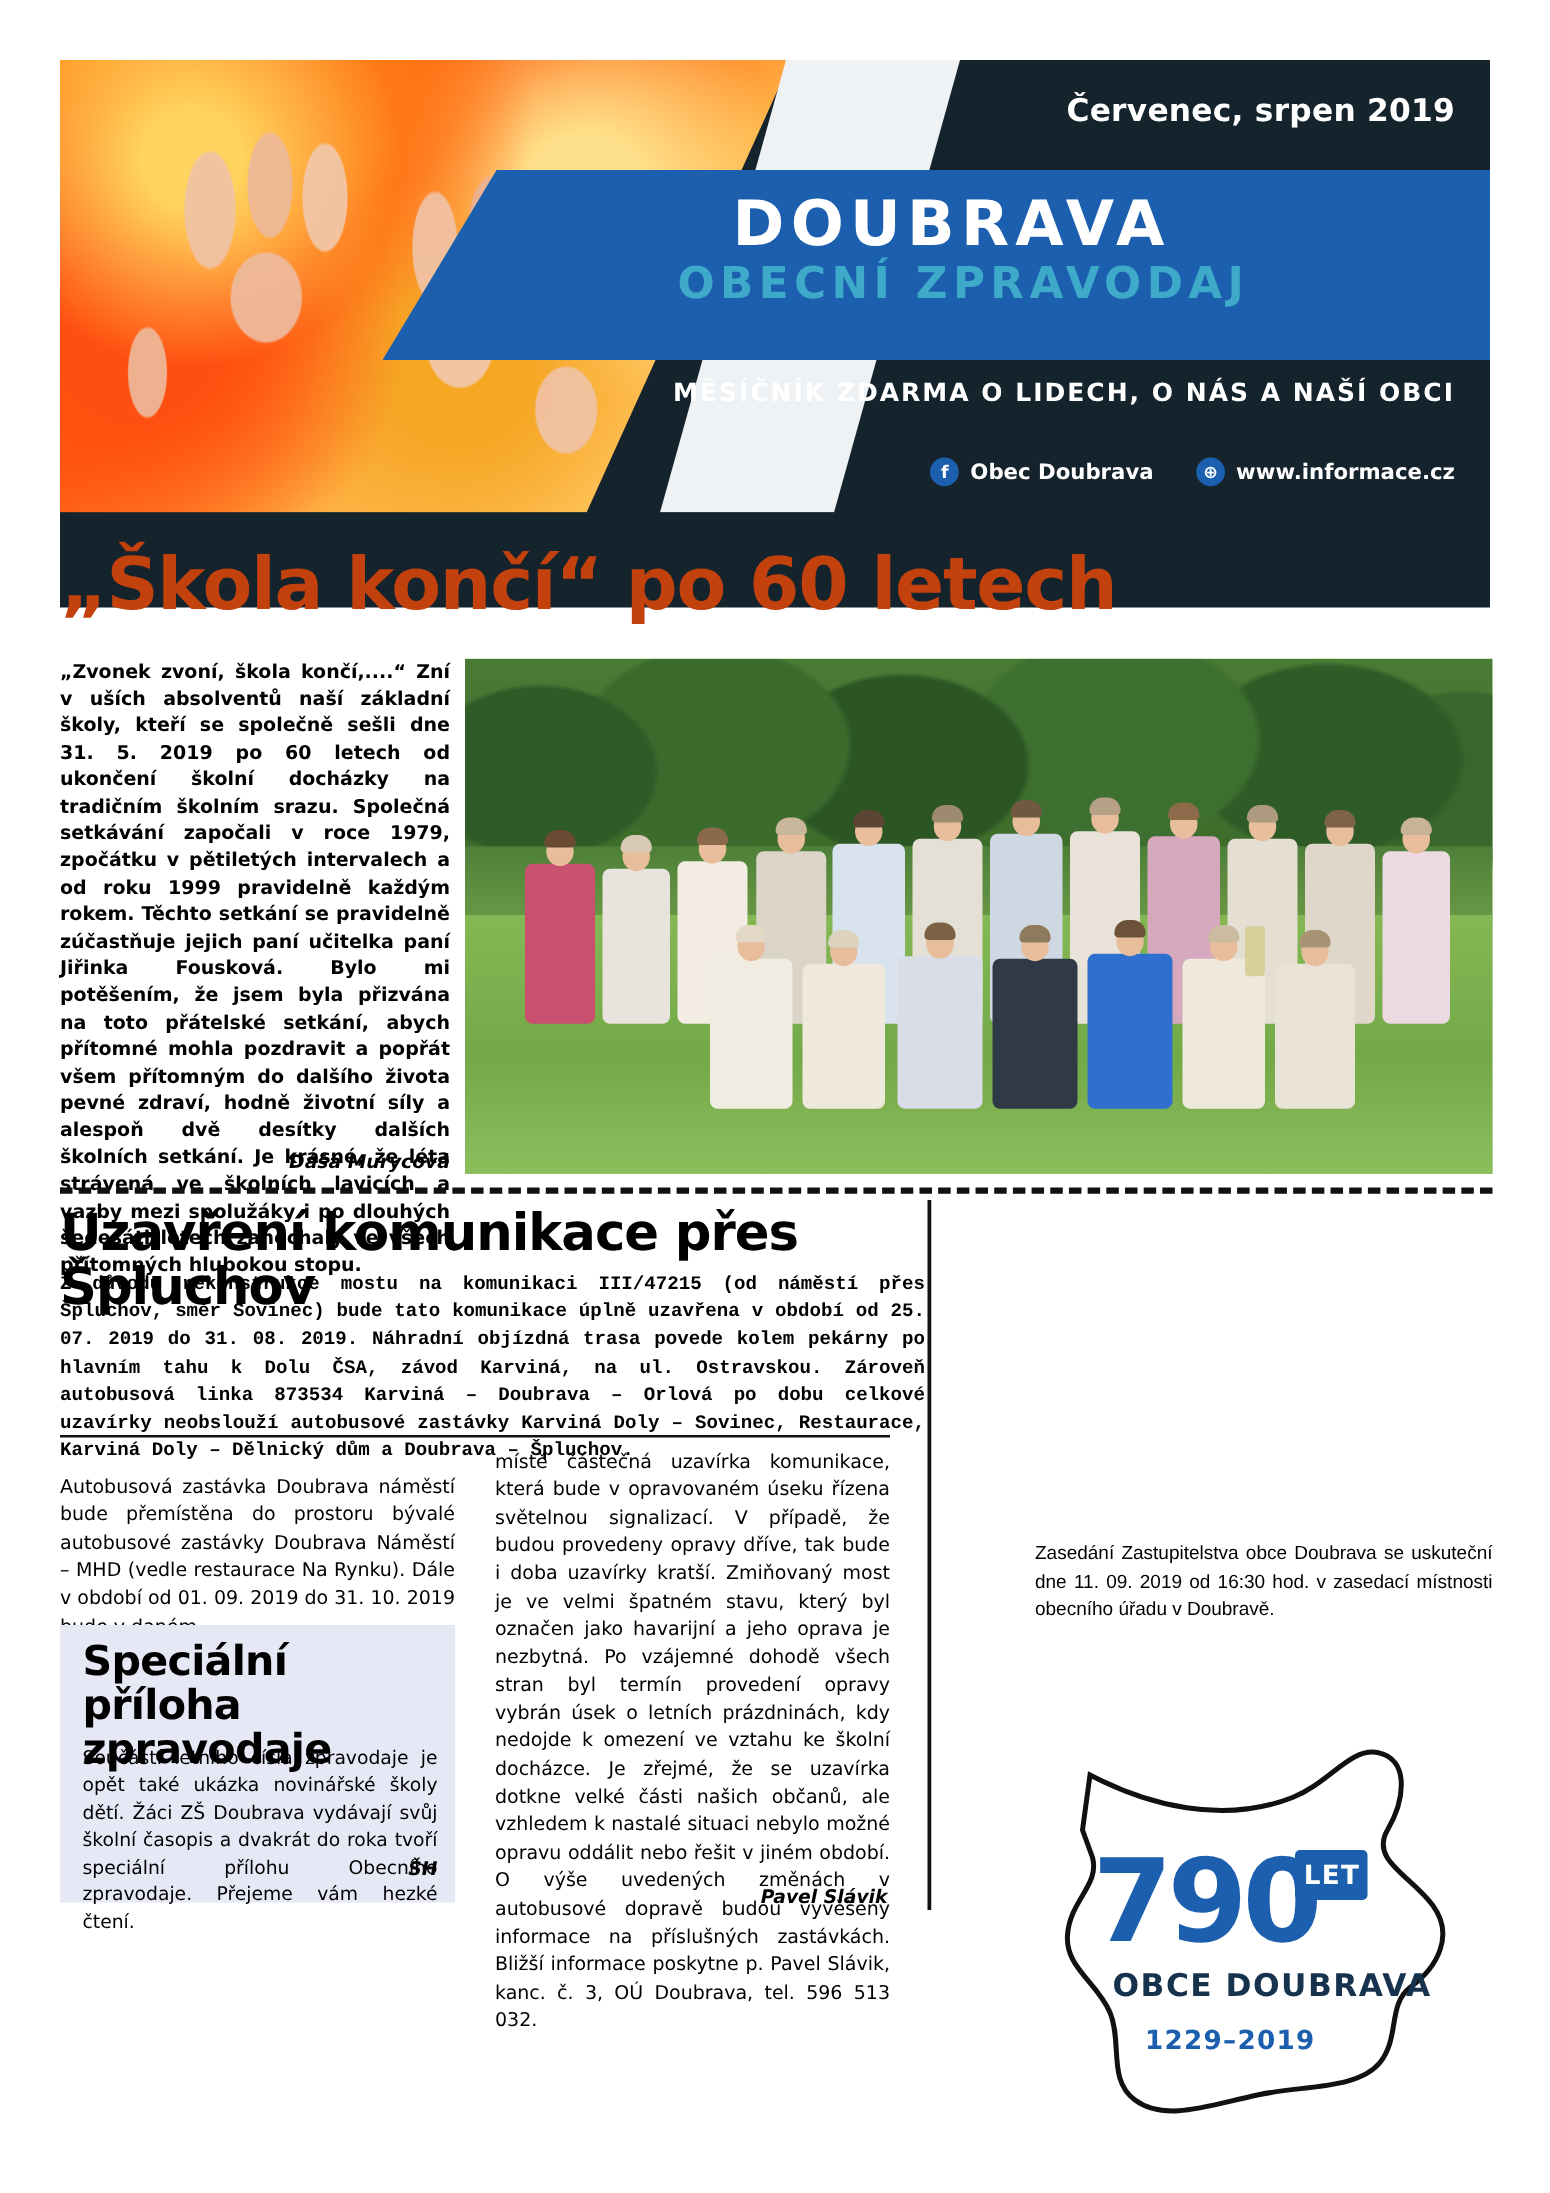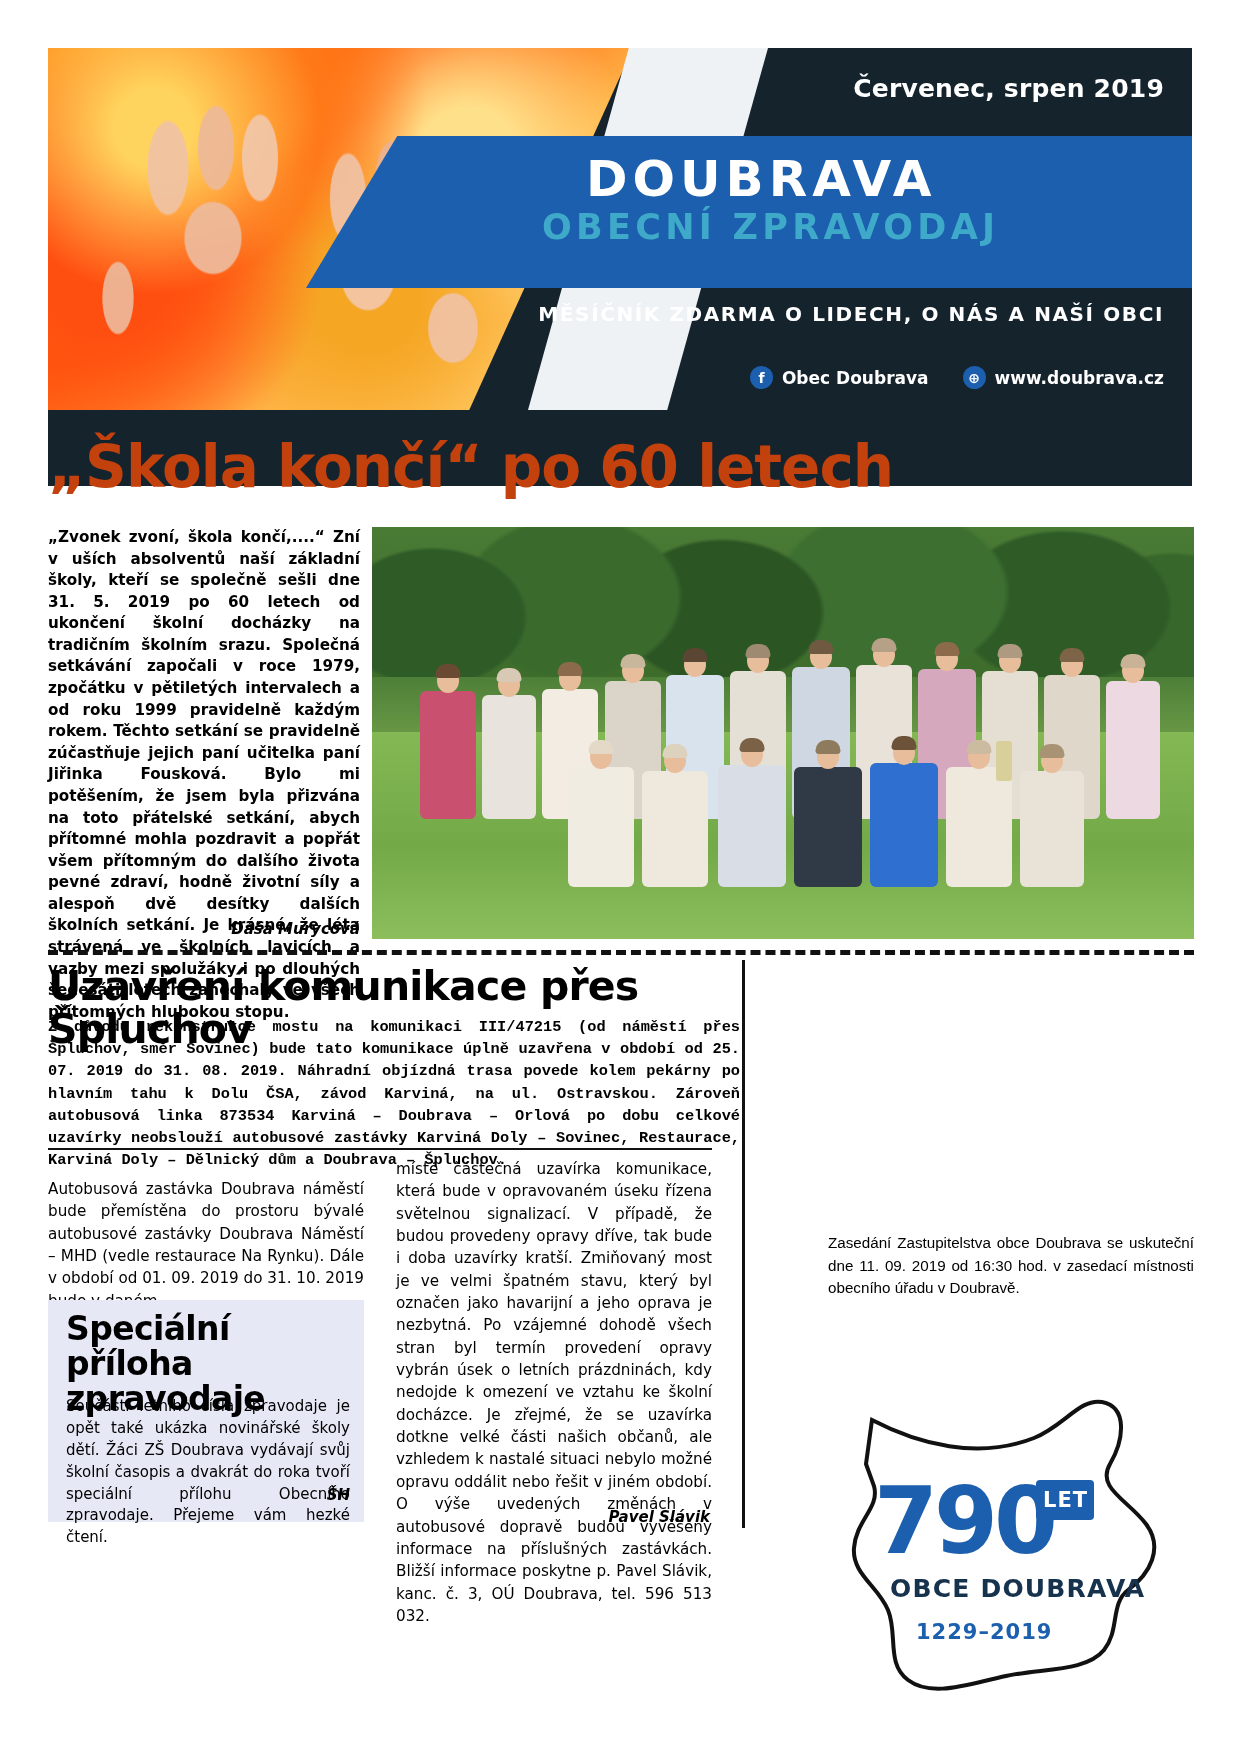--- a/index.html
+++ b/index.html
@@ -247,21 +247,21 @@
 
     <div class="mast-tagline">MĚSÍČNÍK ZDARMA O LIDECH, O NÁS A NAŠÍ OBCI</div>
 
     <div class="mast-links">
       <div class="mlink">
         <span class="bubble">f</span>
         <span>Obec Doubrava</span>
       </div>
       <div class="mlink">
         <span class="bubble">⊕</span>
-        <span>www.doubrava.cz</span>
+        <span>www.informace.cz</span>
       </div>
     </div>
   </div>
 
   <div class="headline">„Škola končí“ po 60 letech</div>
 
   <div class="lead-col">„Zvonek zvoní, škola končí,....“ Zní v uších absolventů naší základní školy, kteří se společně sešli dne 31. 5. 2019 po 60 letech od ukončení školní docházky na tradičním školním srazu. Společná setkávání započali v roce 1979, zpočátku v pětiletých intervalech a od roku 1999 pravidelně každým rokem. Těchto setkání se pravidelně zúčastňuje jejich paní učitelka paní Jiřinka Fousková. Bylo mi potěšením, že jsem byla přizvána na toto přátelské setkání, abych přítomné mohla pozdravit a popřát všem přítomným do dalšího života pevné zdraví, hodně životní síly a alespoň dvě desítky dalších školních setkání. Je krásné, že léta strávená ve školních lavicích a vazby mezi spolužáky i po dlouhých šedesáti letech zanechaly ve všech přítomných hlubokou stopu.</div>
   <div class="lead-author">Dáša Murycová</div>
 
   <div class="lead-photo">

